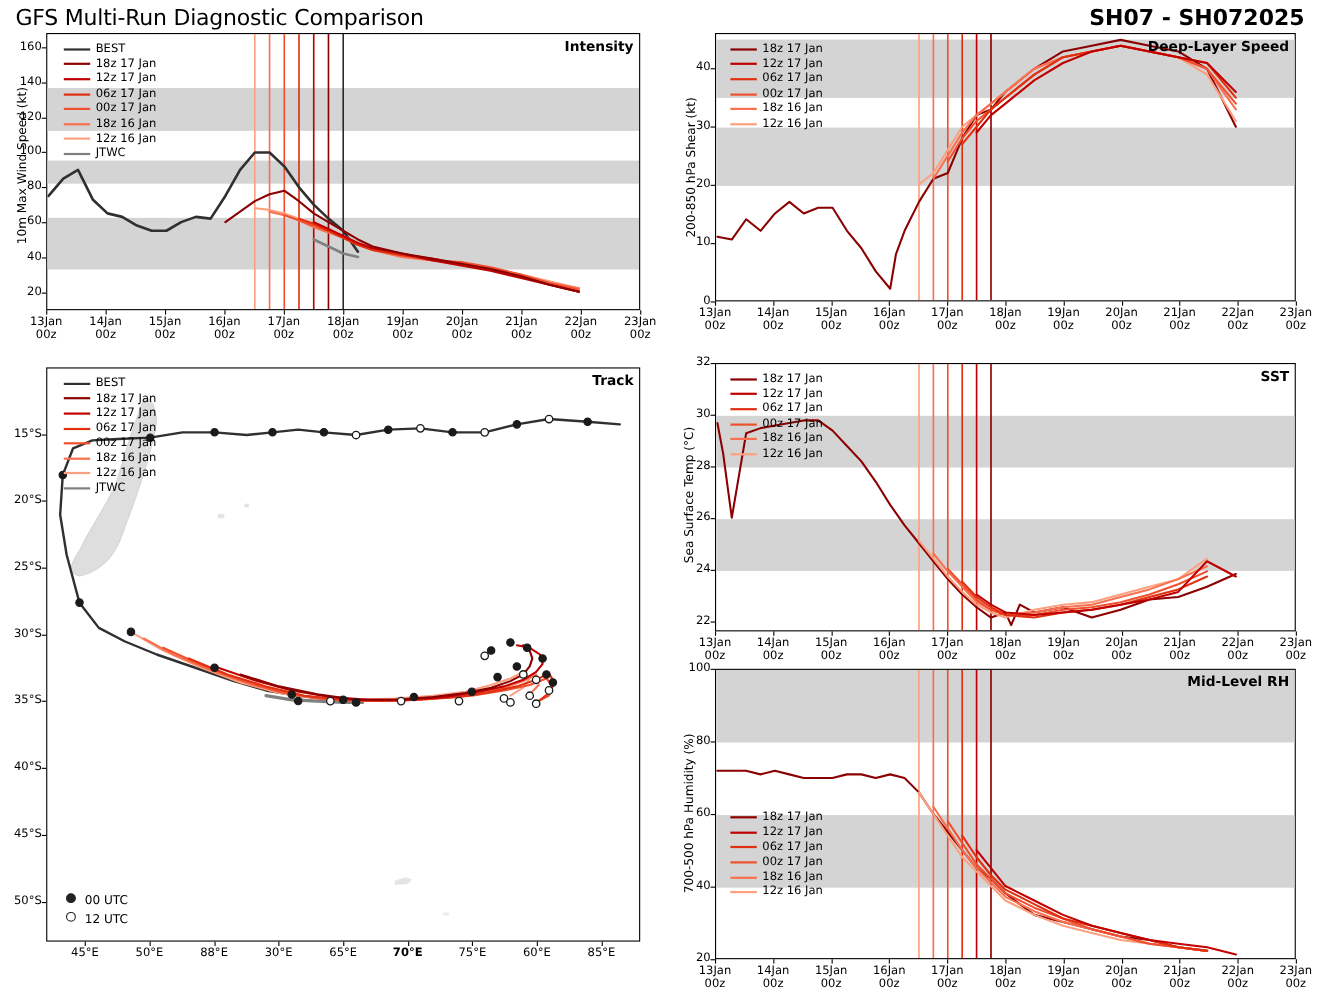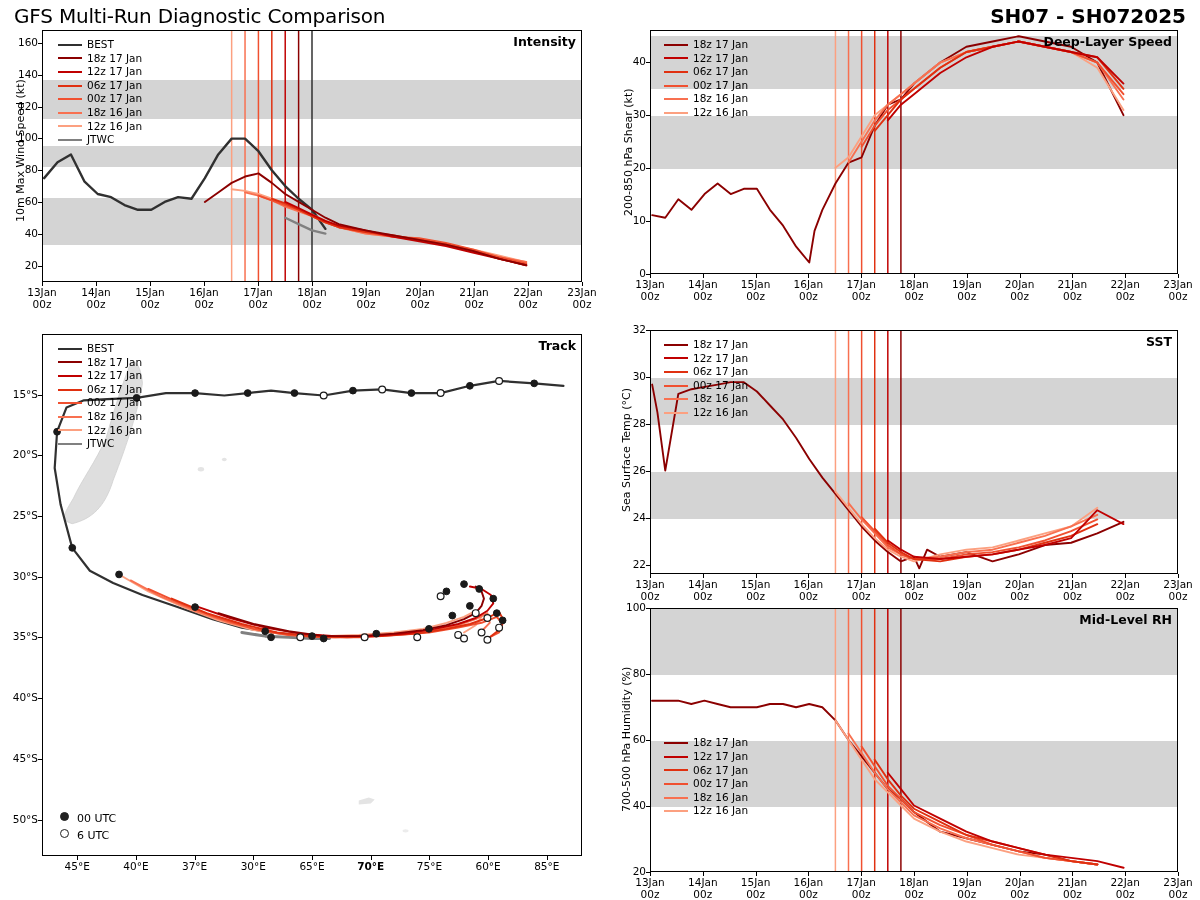--- a/index.html
+++ b/index.html
@@ -240,21 +240,21 @@
           <span class="lb">JTWC</span>
         </div>
       </div>
     <div class="mk-legend" id="mklegend-track" style="left:14px;bottom:10px;">
         <div class="row">
           <span class="dot filled"></span>
           <span>00 UTC</span>
         </div>
         <div class="row">
           <span class="dot open"></span>
-          <span>6 UTC</span>
+          <span>12 UTC</span>
         </div>
       </div>
   </div>
   <div id="ax-track">
       <div class="ytick" style="left: -2px; top: 387.698px; width: 40px;">15°S</div>
       <div class="tickmark" style="left: 38px; top: 394.698px; width: 4px; height: 1px;"></div>
       <div class="ytick" style="left: -2px; top: 448.395px; width: 40px;">20°S</div>
       <div class="tickmark" style="left: 38px; top: 455.395px; width: 4px; height: 1px;"></div>
       <div class="ytick" style="left: -2px; top: 509.093px; width: 40px;">25°S</div>
       <div class="tickmark" style="left: 38px; top: 516.093px; width: 4px; height: 1px;"></div>
@@ -263,23 +263,23 @@
       <div class="ytick" style="left: -2px; top: 630.488px; width: 40px;">35°S</div>
       <div class="tickmark" style="left: 38px; top: 637.488px; width: 4px; height: 1px;"></div>
       <div class="ytick" style="left: -2px; top: 691.186px; width: 40px;">40°S</div>
       <div class="tickmark" style="left: 38px; top: 698.186px; width: 4px; height: 1px;"></div>
       <div class="ytick" style="left: -2px; top: 751.884px; width: 40px;">45°S</div>
       <div class="tickmark" style="left: 38px; top: 758.884px; width: 4px; height: 1px;"></div>
       <div class="ytick" style="left: -2px; top: 812.581px; width: 40px;">50°S</div>
       <div class="tickmark" style="left: 38px; top: 819.581px; width: 4px; height: 1px;"></div>
       <div class="xtick" style="left: 49.2174px; top: 861px; width: 56px;">45°E</div>
       <div class="tickmark" style="left: 77.2174px; top: 856px; width: 1px; height: 4px;"></div>
-      <div class="xtick" style="left: 107.913px; top: 861px; width: 56px;">40°E</div>
+      <div class="xtick" style="left: 107.913px; top: 861px; width: 56px;">50°E</div>
       <div class="tickmark" style="left: 135.913px; top: 856px; width: 1px; height: 4px;"></div>
-      <div class="xtick" style="left: 166.609px; top: 861px; width: 56px;">37°E</div>
+      <div class="xtick" style="left: 166.609px; top: 861px; width: 56px;">88°E</div>
       <div class="tickmark" style="left: 194.609px; top: 856px; width: 1px; height: 4px;"></div>
       <div class="xtick" style="left: 225.304px; top: 861px; width: 56px;">30°E</div>
       <div class="tickmark" style="left: 253.304px; top: 856px; width: 1px; height: 4px;"></div>
       <div class="xtick" style="left: 284px; top: 861px; width: 56px;">65°E</div>
       <div class="tickmark" style="left: 312px; top: 856px; width: 1px; height: 4px;"></div>
       <div class="xtick" style="left: 342.696px; top: 861px; width: 56px; font-weight: bold;">70°E</div>
       <div class="tickmark" style="left: 370.696px; top: 856px; width: 1px; height: 4px;"></div>
       <div class="xtick" style="left: 401.391px; top: 861px; width: 56px;">75°E</div>
       <div class="tickmark" style="left: 429.391px; top: 856px; width: 1px; height: 4px;"></div>
       <div class="xtick" style="left: 460.087px; top: 861px; width: 56px;">60°E</div>

